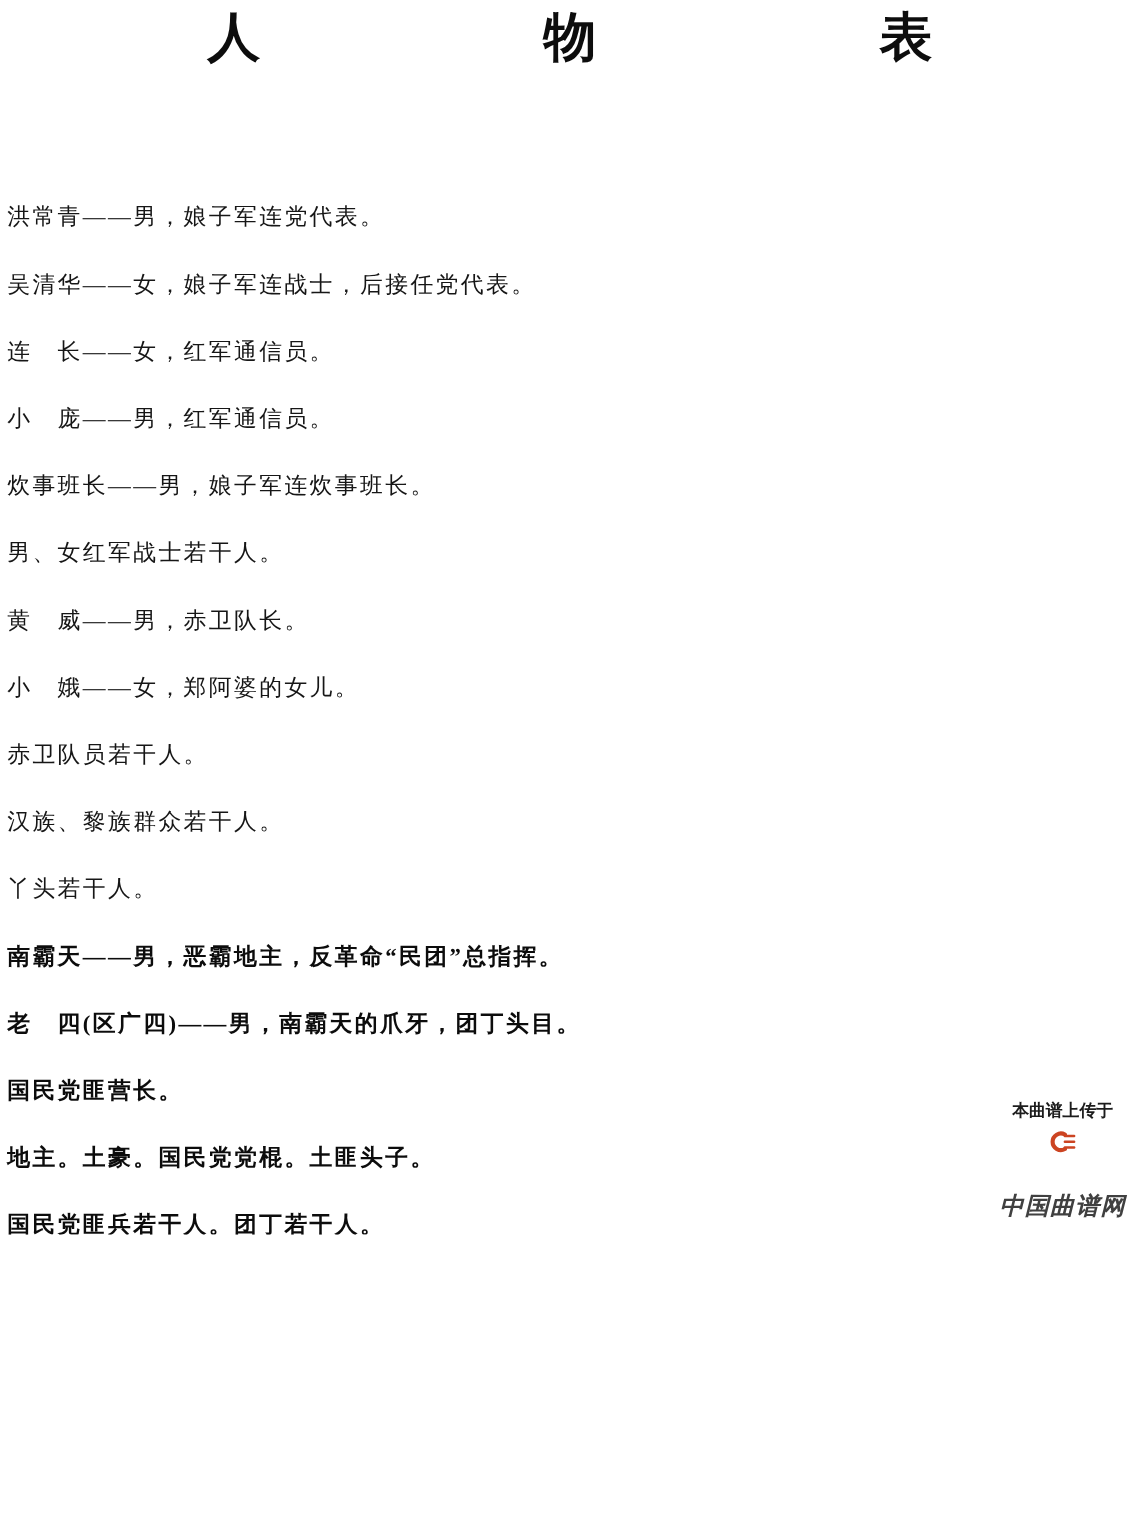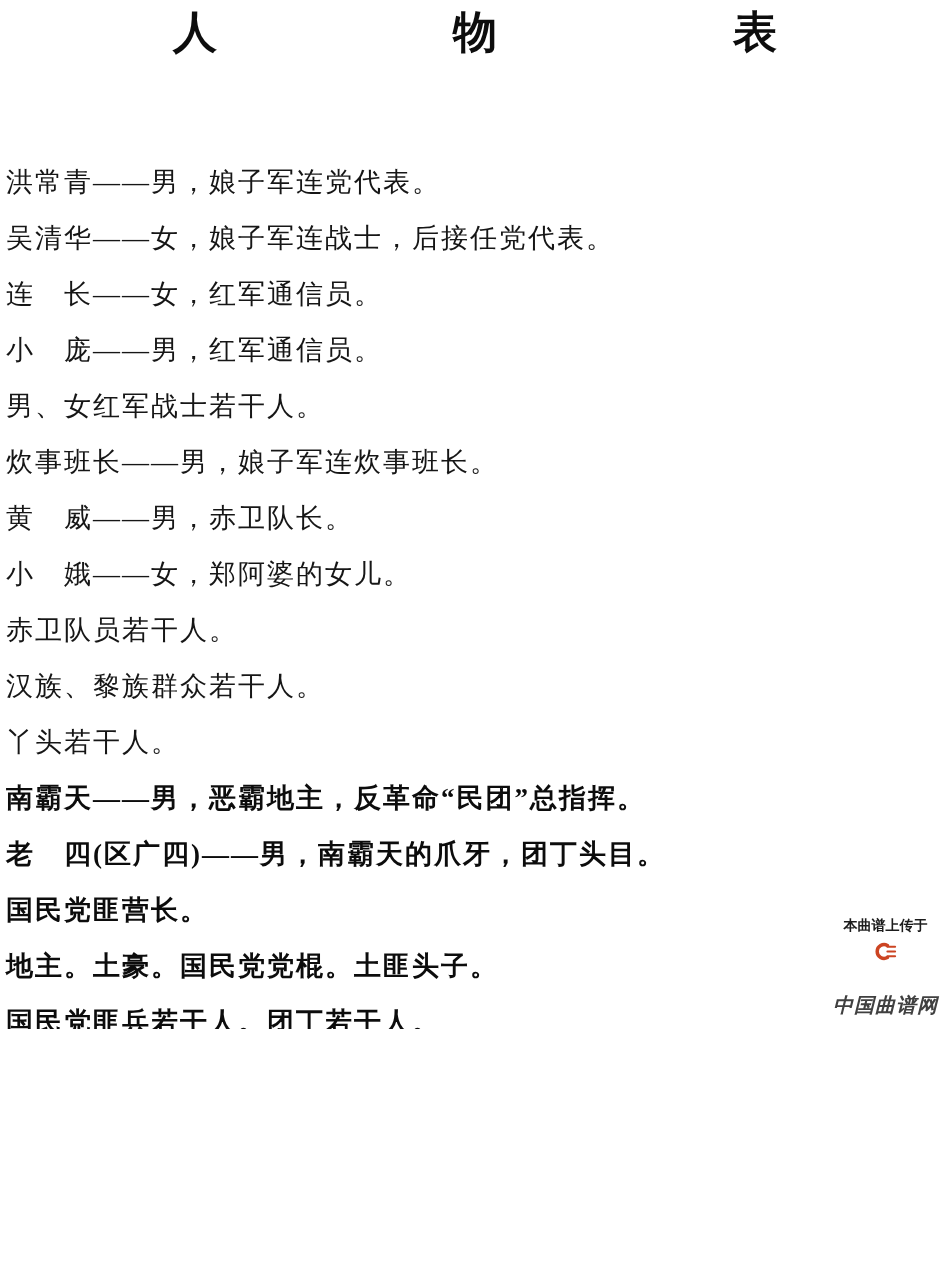--- a/index.html
+++ b/index.html
@@ -31,21 +31,21 @@
   }
   .cast-list {
     margin-top: 112px;
     padding-left: 6px;
   }
   .cast-group { margin: 0; }
   .cast-group + .cast-group { }
   .cast-line {
     height: 28px;
     line-height: 28px;
-    font-size: 27px;
+    font-size: 19px;
     letter-spacing: 2px;
     margin-bottom: 28px;
     white-space: nowrap;
     color: #161616;
   }
   .cast-group.villains .cast-line {
     font-weight: bold;
     color: #0c0c0c;
   }
   .page-number {
@@ -96,22 +96,22 @@
   <div class="cast-list">
 
     <div class="cast-group">
       <div class="cast-line">洪常青——男，娘子军连党代表。</div>
       <div class="cast-line">吴清华——女，娘子军连战士，后接任党代表。</div>
       <div class="cast-line">连　长——女，红军通信员。</div>
     </div>
 
     <div class="cast-group">
       <div class="cast-line">小　庞——男，红军通信员。</div>
+      <div class="cast-line">炊事班长——男，娘子军连炊事班长。</div>
       <div class="cast-line">男、女红军战士若干人。</div>
-      <div class="cast-line">炊事班长——男，娘子军连炊事班长。</div>
       <div class="cast-line">黄　威——男，赤卫队长。</div>
       <div class="cast-line">小　娥——女，郑阿婆的女儿。</div>
       <div class="cast-line">赤卫队员若干人。</div>
       <div class="cast-line">汉族、黎族群众若干人。</div>
       <div class="cast-line">丫头若干人。</div>
     </div>
 
     <div class="cast-group villains">
       <div class="cast-line">南霸天——男，恶霸地主，反革命“民团”总指挥。</div>
       <div class="cast-line">老　四(区广四)——男，南霸天的爪牙，团丁头目。</div>

